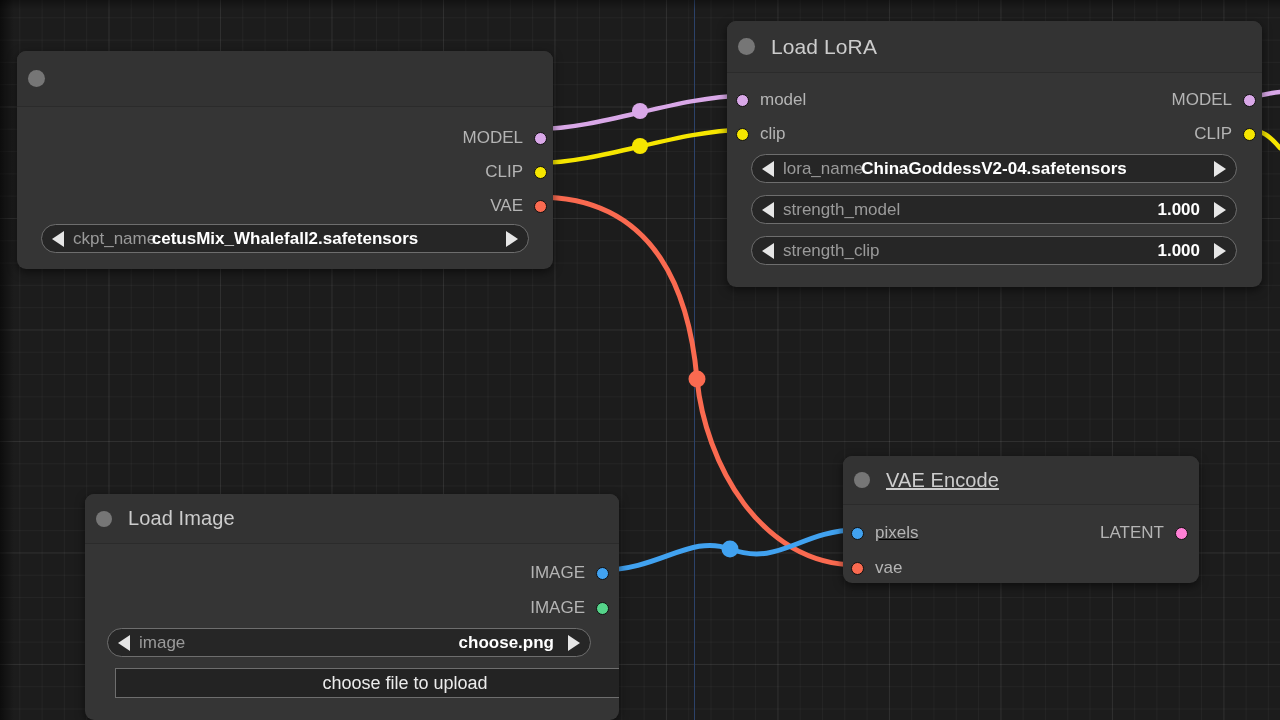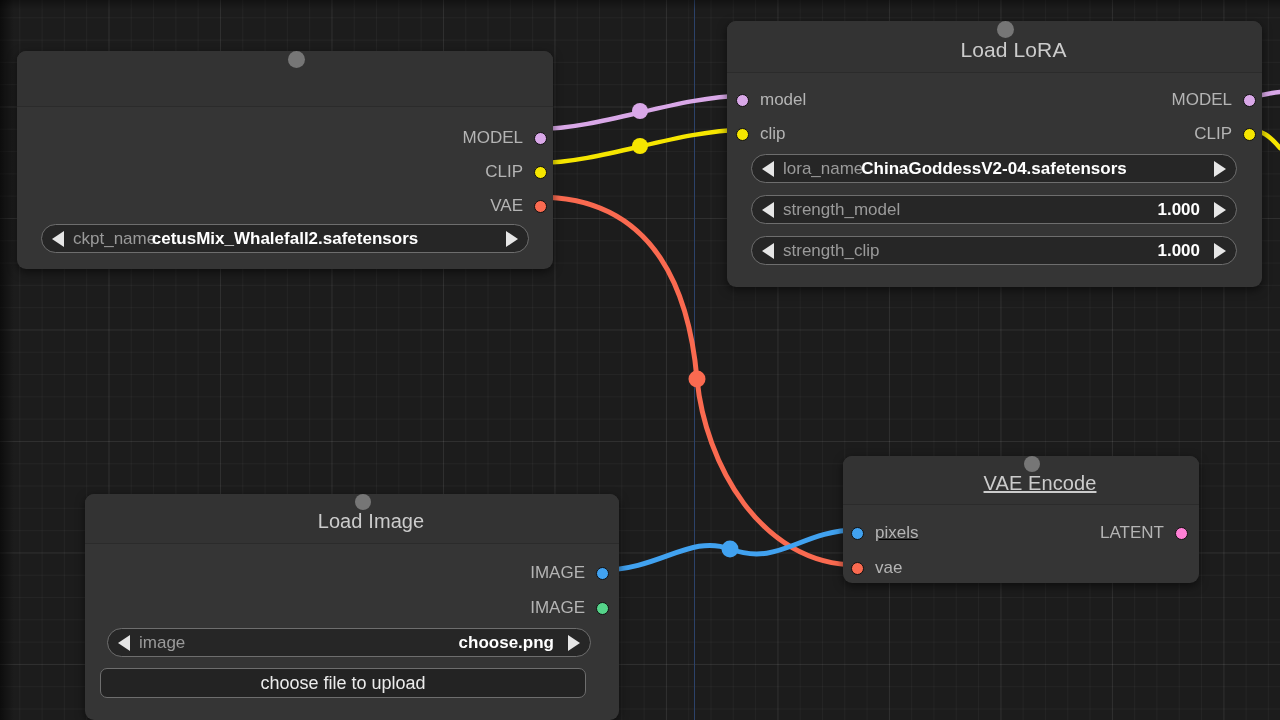--- a/index.html
+++ b/index.html
@@ -44,23 +44,22 @@
     background: #353535;
     box-shadow: 0 3px 10px rgba(0,0,0,0.55);
     overflow: hidden;
   }
   .node-title {
     height: 100%;
     display: flex;
     align-items: center;
     background: #333333;
     border-bottom: 1px solid #2b2b2b;
-    padding-left: 22px;
-    box-sizing: border-box;
-    flex-direction: column;
+    padding-left: 11px;
+    box-sizing: border-box;
   }
   .title-dot {
     width: 17px; height: 17px; border-radius: 50%;
     background: #767676;
     flex: 0 0 auto;
   }
   .title-text {
     margin-left: 16px;
     color: #cccccc;
     font-size: 21px;
@@ -280,20 +279,20 @@
       </div>
 
       <div class="widget" style="left:22px; top:84px; width:484px;">
         <div class="arrow arrow-l"></div>
         <div class="w-name">image</div>
         <div class="w-spacer"></div>
         <div class="w-value" style="margin-right:14px;">choose.png</div>
         <div class="arrow arrow-r"></div>
       </div>
 
-      <div class="btn-widget" style="left:15px; top:124px; width:486px;border-radius:7px;">
+      <div class="btn-widget" style="left:30px; top:124px; width:580px;">
         <span>choose file to upload</span>
       </div>
 
     </div>
   </div>
 
 </div>
 
 </body></html>

